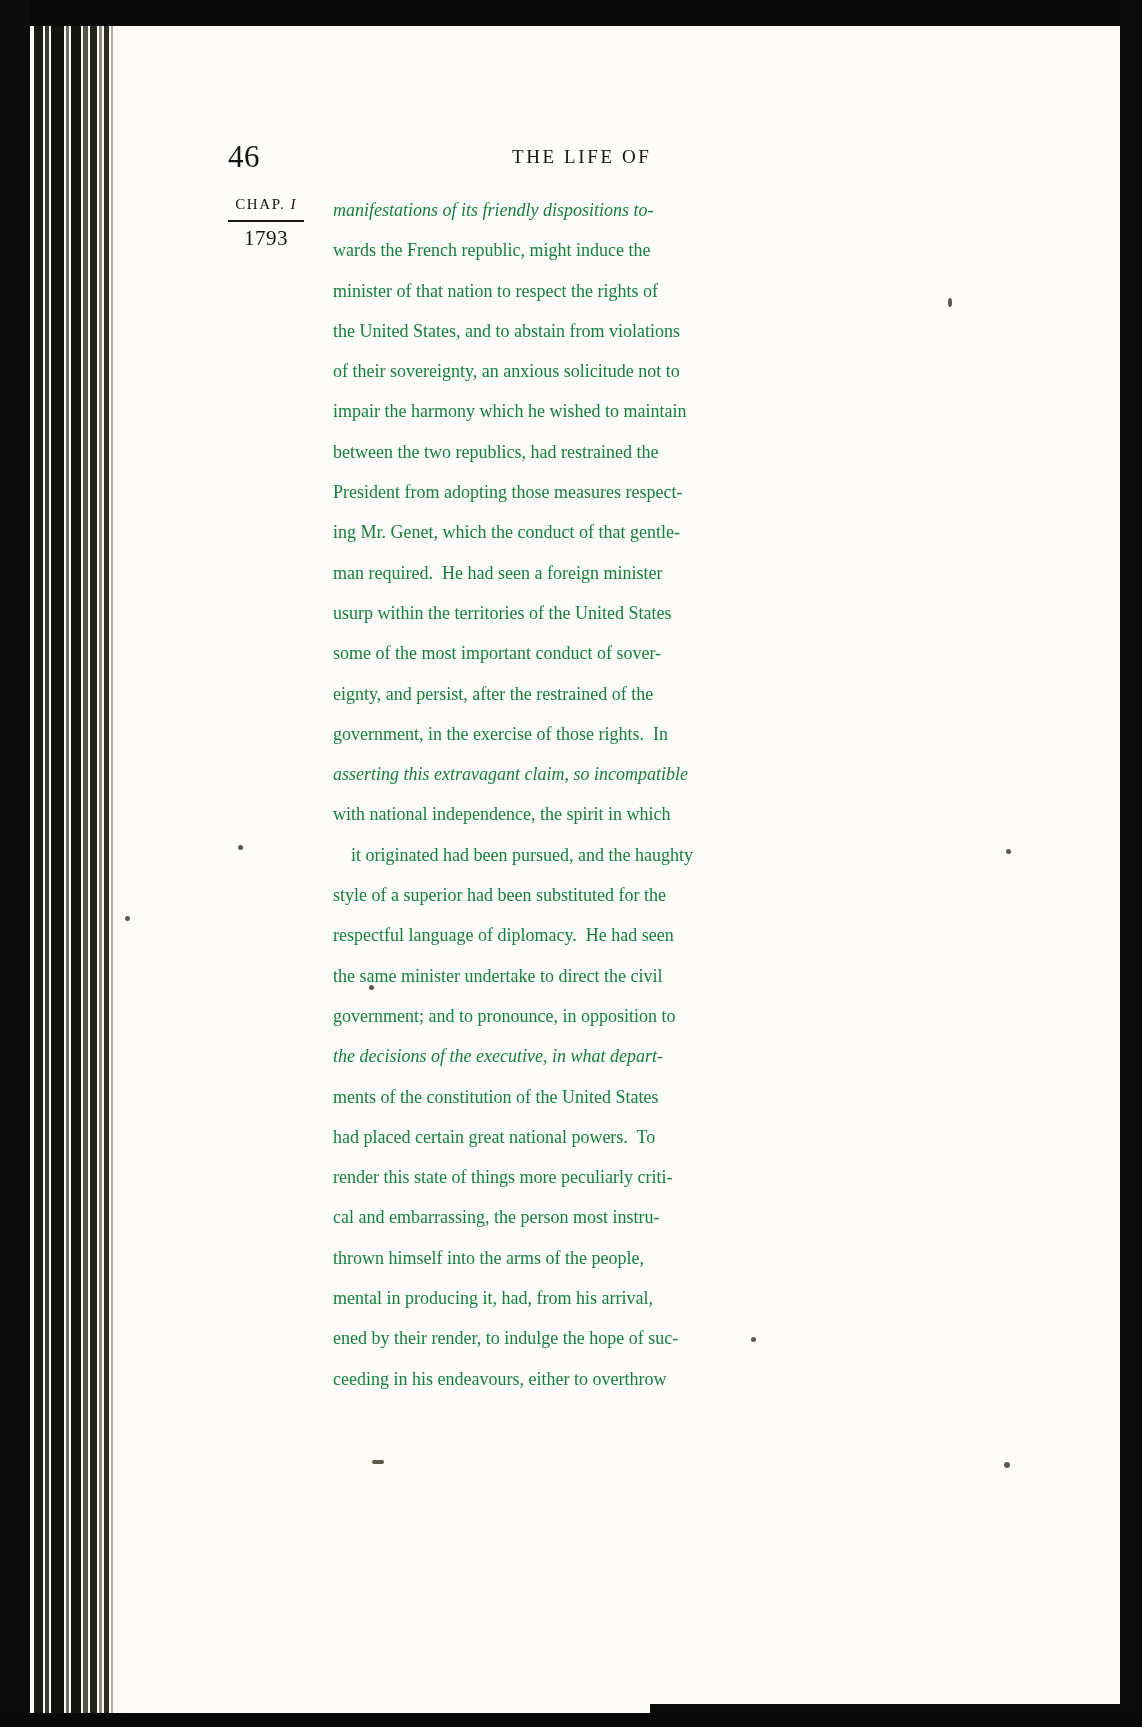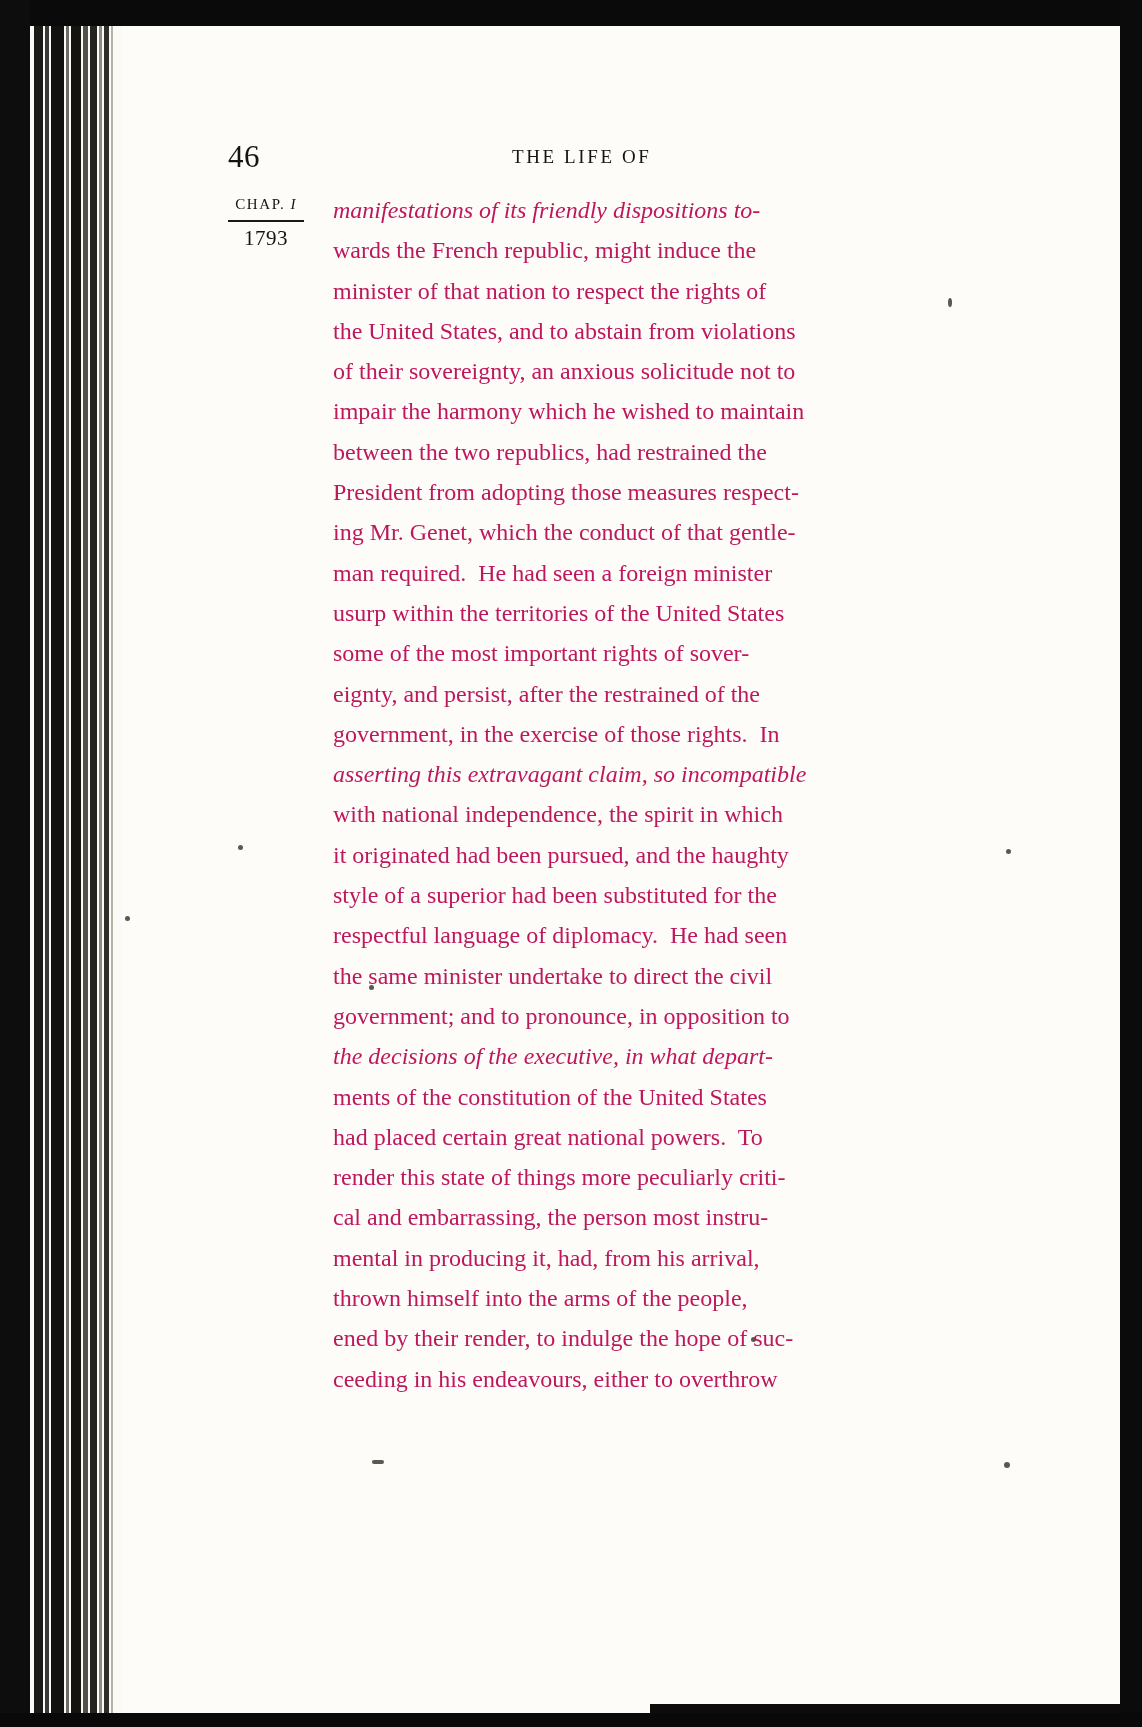--- a/index.html
+++ b/index.html
@@ -138,23 +138,23 @@
   .margin-note .year {
     font-size: 21px;
     letter-spacing: 0.5px;
   }
 
   .body-text {
     position: absolute;
     left: 333px;
     top: 190px;
     width: 596px;
-    font-size: 24px;
+    font-size: 18px;
     line-height: 40.3px;
-    color: #be185d;
+    color: #15803d;
     text-align: justify;
     text-align-last: left;
   }
   .body-text p { margin: 0; }
   .ital { font-style: italic; }
 
   
   .bottom-bar {
     position: absolute;
     left: 650px;
@@ -218,35 +218,35 @@
         <span style="display: block; white-space: pre;">wards the French republic, might induce the</span>
         <span style="display: block; white-space: pre;">minister of that nation to respect the rights of</span>
         <span style="display: block; white-space: pre;">the United States, and to abstain from violations</span>
         <span style="display: block; white-space: pre;">of their sovereignty, an anxious solicitude not to</span>
         <span style="display: block; white-space: pre;">impair the harmony which he wished to maintain</span>
         <span style="display: block; white-space: pre;">between the two republics, had restrained the</span>
         <span style="display: block; white-space: pre;">President from adopting those measures respect-</span>
         <span style="display: block; white-space: pre;">ing Mr. Genet, which the conduct of that gentle-</span>
         <span style="display: block; white-space: pre;">man required.  He had seen a foreign minister</span>
         <span style="display: block; white-space: pre;">usurp within the territories of the United States</span>
-        <span style="display: block; white-space: pre;">some of the most important rights of sover-</span>
+        <span style="display: block; white-space: pre;">some of the most important conduct of sover-</span>
         <span style="display: block; white-space: pre;">eignty, and persist, after the restrained of the</span>
         <span style="display: block; white-space: pre;">government, in the exercise of those rights.  In</span>
         <span class="ital" style="display: block; white-space: pre;">asserting this extravagant claim, so incompatible</span>
         <span style="display: block; white-space: pre;">with national independence, the spirit in which</span>
-        <span style="display: block; white-space: pre;">it originated had been pursued, and the haughty</span>
+        <span style="display: block; white-space: pre; margin-left: 18px;">it originated had been pursued, and the haughty</span>
         <span style="display: block; white-space: pre;">style of a superior had been substituted for the</span>
         <span style="display: block; white-space: pre;">respectful language of diplomacy.  He had seen</span>
         <span style="display: block; white-space: pre;">the same minister undertake to direct the civil</span>
         <span style="display: block; white-space: pre;">government; and to pronounce, in opposition to</span>
         <span class="ital" style="display: block; white-space: pre;">the decisions of the executive, in what depart-</span>
         <span style="display: block; white-space: pre;">ments of the constitution of the United States</span>
         <span style="display: block; white-space: pre;">had placed certain great national powers.  To</span>
         <span style="display: block; white-space: pre;">render this state of things more peculiarly criti-</span>
         <span style="display: block; white-space: pre;">cal and embarrassing, the person most instru-</span>
+        <span style="display: block; white-space: pre;">thrown himself into the arms of the people,</span>
         <span style="display: block; white-space: pre;">mental in producing it, had, from his arrival,</span>
-        <span style="display: block; white-space: pre;">thrown himself into the arms of the people,</span>
         <span style="display: block; white-space: pre;">ened by their render, to indulge the hope of suc-</span>
         <span style="display: block; white-space: pre;">ceeding in his endeavours, either to overthrow</span>
       </p>
   </div>
 
 </div>
 
 </body></html>

